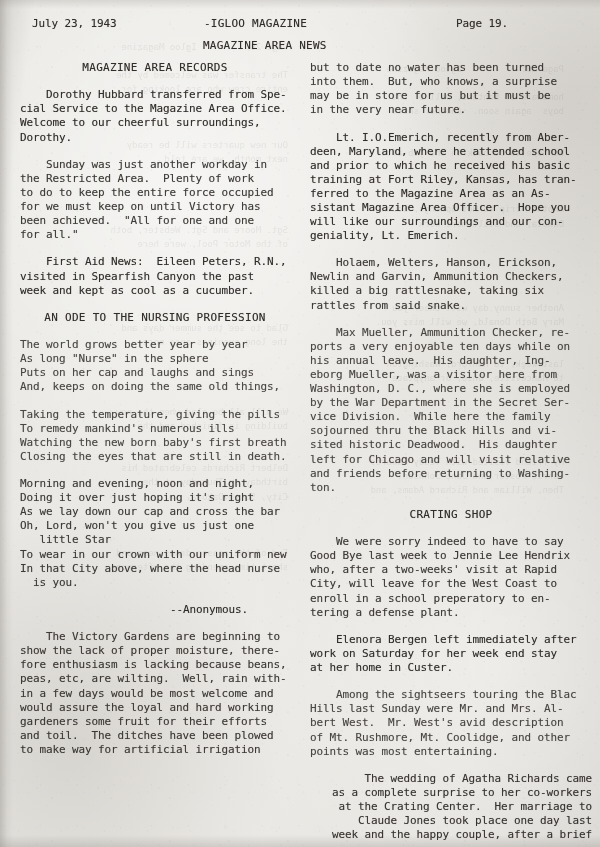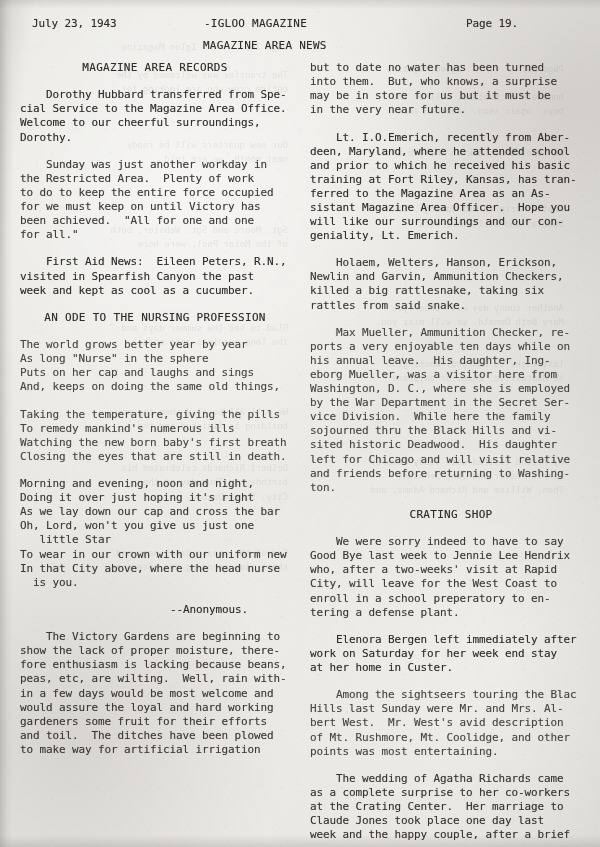--- a/index.html
+++ b/index.html
@@ -94,41 +94,41 @@
     font-size: 11px;
     line-height: 14.08px;
     letter-spacing: -0.12px;
     color: #2a2724;
     text-shadow: 0 0 0.7px rgba(60,55,50,0.42);
   }
 
   
   .hdr-date  { position: absolute; left: 32px;  top: 17px; }
   .hdr-title { position: absolute; left: 204px; top: 17px; letter-spacing: 0.25px; }
-  .hdr-page  { position: absolute; left: 466px; top: 17px; }
+  .hdr-page  { position: absolute; left: 456px; top: 17px; }
   .hdr-sub   { position: absolute; left: 203px; top: 39px; letter-spacing: 0.25px; }
 
   .col-left  { position: absolute; left: 20px;  top: 61px; width: 270px; }
   .col-right { position: absolute; left: 310px; top: 61px; width: 282px; }
 
   .sec-head {
     text-align: center;
     letter-spacing: 0.3px;
     margin-bottom: 13.2px;
   }
   .para   { margin: 0 0 13.2px 0; }
   .para-last { margin: 0; }
   .verse  { margin: 0 0 13.2px 0; }
   .signoff{ margin: 0 0 13.2px 0; padding-left: 150px; }
 
   
   .ink-a { opacity: 0.97; }
   .ink-b { opacity: 0.90; }
   .ink-c { opacity: 0.84; }
-  .ink-d { opacity: 0.93; }
+  .ink-d { opacity: 0.93; text-align: right; }
 </style>
 </head>
 <body>
 
 <div class="page">
 
   <div class="grain"></div>
 
   <div class="bleed">
     <div class="bl-l">Page 20.           Igloo Magazine

